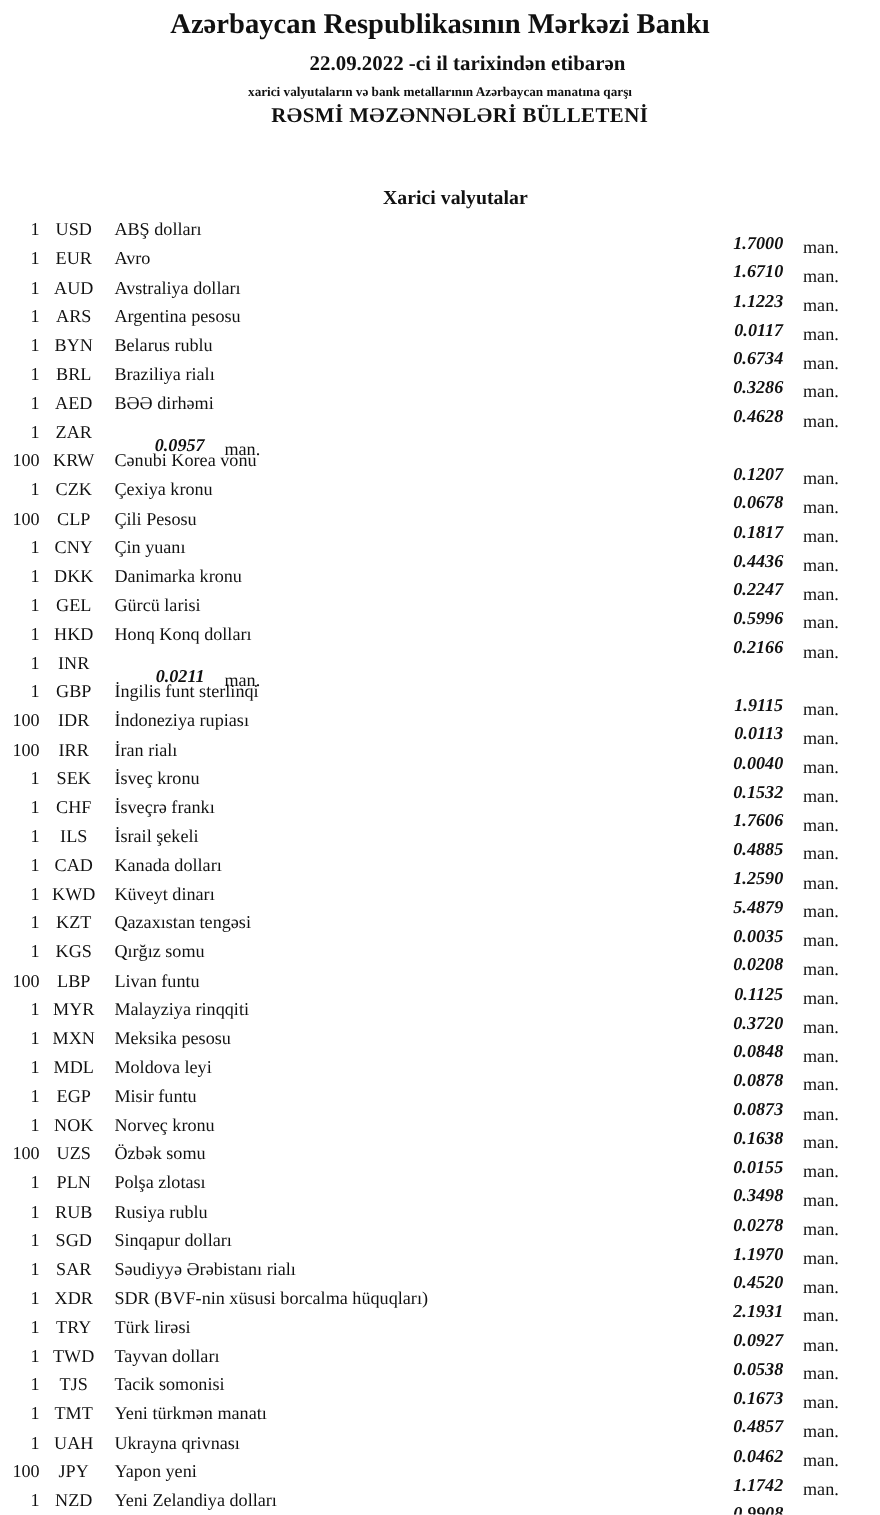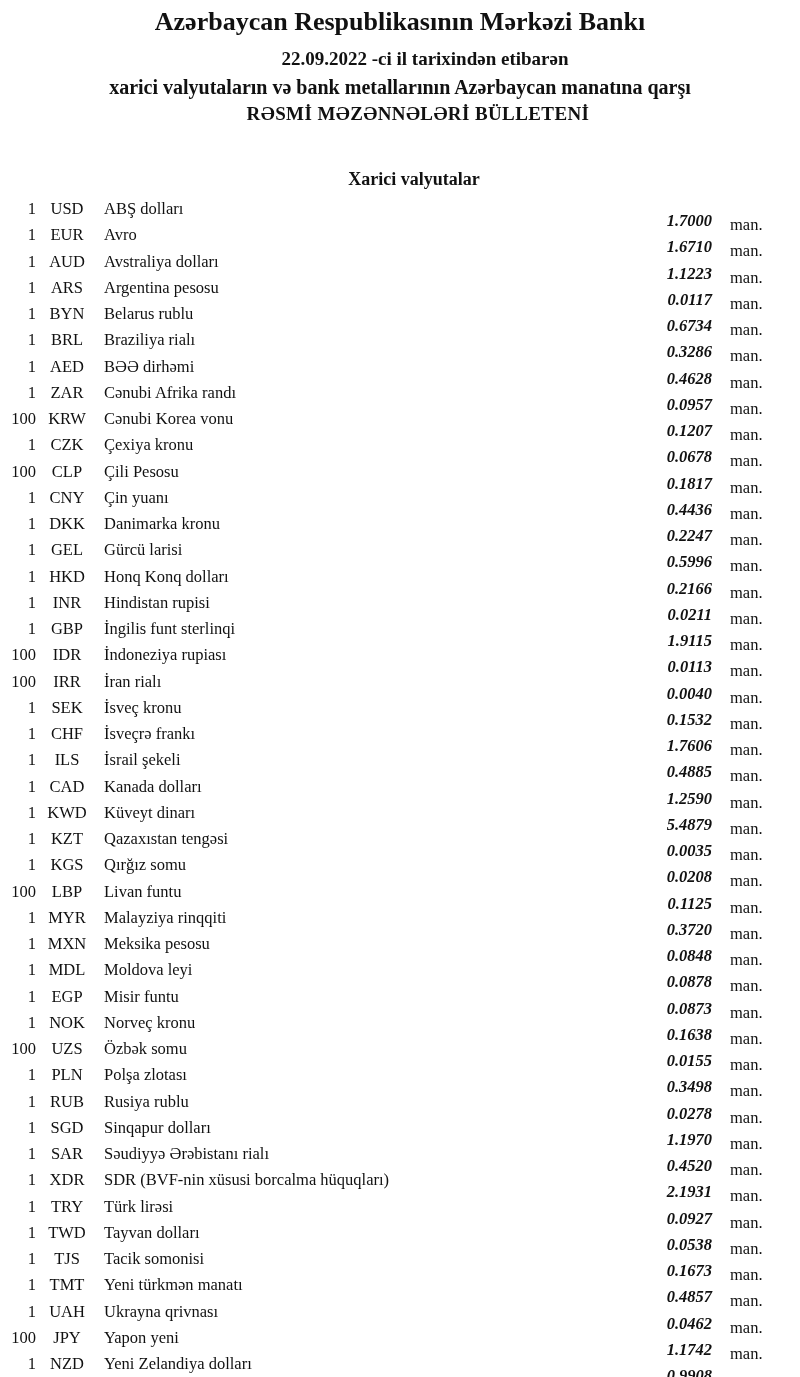--- a/index.html
+++ b/index.html
@@ -28,21 +28,21 @@
     font-weight: bold;
     line-height: 1.25;
   }
   .date-line {
     font-size: 19px;
     font-weight: bold;
     margin-top: 9px;
     transform: translateX(25px);
   }
   .subtitle {
-    font-size: 20px;
+    font-size: 12px;
     font-weight: bold;
     margin-top: 6px;
   }
   .bulletin-line {
     font-size: 19px;
     font-weight: bold;
     margin-top: 4px;
     letter-spacing: 0.4px;
     padding-left: 36px;
   }
@@ -169,21 +169,20 @@
       <span class="col-nominal">1</span>
       <span class="col-code">AED</span>
       <span class="col-name">BƏƏ dirhəmi</span>
       <span class="col-rate">0.4628</span>
       <span class="col-unit">man.</span>
     </div>
 
     <div class="row">
       <span class="col-nominal">1</span>
       <span class="col-code">ZAR</span>
-      <span class="col-name">Cənubi Afrika randı</span>
       <span class="col-rate">0.0957</span>
       <span class="col-unit">man.</span>
     </div>
 
     <div class="row">
       <span class="col-nominal">100</span>
       <span class="col-code">KRW</span>
       <span class="col-name">Cənubi Korea vonu</span>
       <span class="col-rate">0.1207</span>
       <span class="col-unit">man.</span>
@@ -233,21 +232,20 @@
       <span class="col-nominal">1</span>
       <span class="col-code">HKD</span>
       <span class="col-name">Honq Konq dolları</span>
       <span class="col-rate">0.2166</span>
       <span class="col-unit">man.</span>
     </div>
 
     <div class="row">
       <span class="col-nominal">1</span>
       <span class="col-code">INR</span>
-      <span class="col-name">Hindistan rupisi</span>
       <span class="col-rate">0.0211</span>
       <span class="col-unit">man.</span>
     </div>
 
     <div class="row">
       <span class="col-nominal">1</span>
       <span class="col-code">GBP</span>
       <span class="col-name">İngilis funt sterlinqi</span>
       <span class="col-rate">1.9115</span>
       <span class="col-unit">man.</span>

